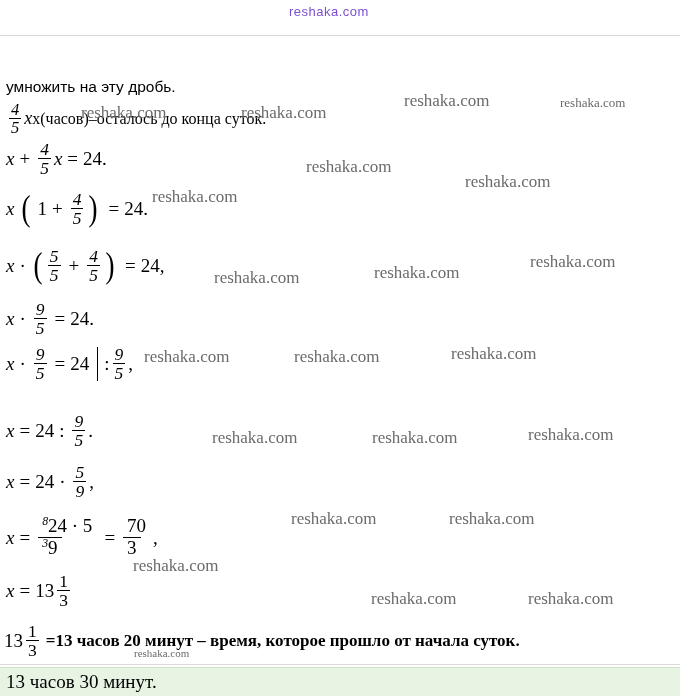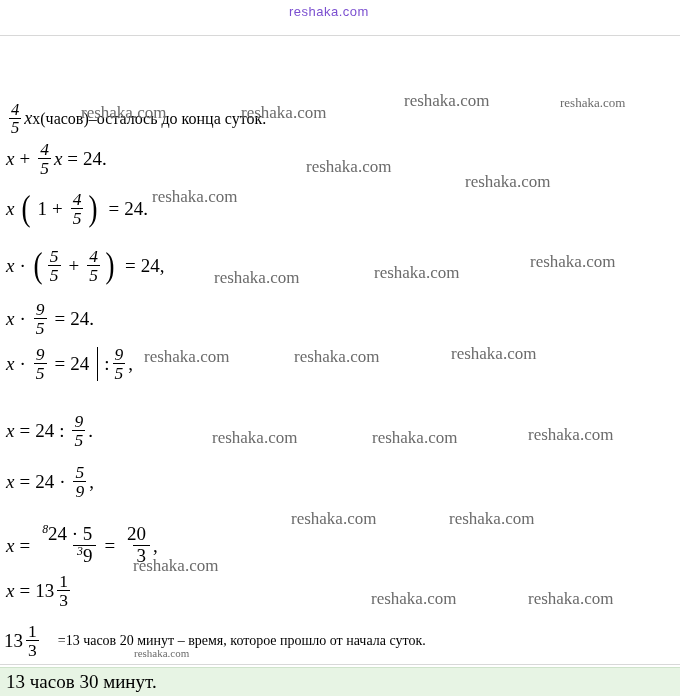--- a/index.html
+++ b/index.html
@@ -88,23 +88,23 @@
   .vbar {
     display: inline-block;
     width: 0;
     border-left: 1.2px solid #000;
     height: 34px;
     margin: 0 6px 0 8px;
   }
   .bigfrac {
     display: inline-flex;
     flex-direction: column;
-    align-items: flex-end;
+    align-items: flex-start;
     line-height: 1.1;
-    margin: 12px 3px;
+    margin: 4px 3px;
   }
   .bigfrac .num { padding: 0 4px; }
   .bigfrac .den { padding: 0 4px; border-top: 1.2px solid #000; }
   .sup { font-size: 0.62em; vertical-align: super; font-style: italic; }
   .answer {
     position: absolute;
     left: 0;
     top: 667px;
     width: 680px;
     height: 29px;
@@ -133,20 +133,21 @@
 </style>
 </head>
 <body>
 
 <div class="page">
 
   <div class="wm-top">reshaka.com</div>
 
   <div class="divider" style="top:35px;"></div>
 
+  <div class="txt" style="left:6px; top:78px;">умножить на эту дробь.</div>
 
   <div class="math" style="left:6px; top:101px; font-size:18px;">
     <span class="frac">
       <span class="num">4</span>
       <span class="den">5</span>
     </span>
     <span style="font-style:italic;">x</span>
     <span class="txt serif" style="position:static; font-size:16px; font-style:normal;">x(часов)–осталось до конца суток.</span>
   </div>
 
@@ -249,21 +250,21 @@
 
   <div class="math" style="left:6px; top:512px;">
     <span>x</span>
     <span class="up" style="margin:0 5px;">=</span>
     <span class="bigfrac up">
       <span class="num"><span class="sup">8</span><span>24 · 5</span></span>
       <span class="den"><span class="sup">3</span><span>9</span></span>
     </span>
     <span class="up" style="margin:0 5px;">=</span>
     <span class="bigfrac up">
-      <span class="num">20</span>
+      <span class="num">70</span>
       <span class="den">3</span>
     </span>
     <span class="up">,</span>
   </div>
 
   <div class="math" style="left:6px; top:572px;">
     <span>x</span>
     <span class="up" style="margin:0 5px;">=</span>
     <span class="up">13</span>
     <span class="frac up">
@@ -271,21 +272,21 @@
       <span class="den">3</span>
     </span>
   </div>
 
   <div class="math" style="left:4px; top:622px;">
     <span class="up">13</span>
     <span class="frac up">
       <span class="num">1</span>
       <span class="den">3</span>
     </span>
-    <span class="up" style="font-size:14px; margin-left:16px;">=13 часов 20 минут – время, которое прошло от начала суток.</span>
+    <span class="up" style="font-size:17px; margin-left:4px;font-weight:bold;">=13 часов 20 минут – время, которое прошло от начала суток.</span>
   </div>
 
   <div class="divider" style="top:664px;"></div>
 
   <div class="answer">
     <div class="answer-text">13 часов 30 минут.</div>
   </div>
 
   <div id="watermark-layer">
       <div class="wm" style="left: 81px; top: 103px; font-size: 17px; color: rgb(107, 107, 107);">reshaka.com</div>

